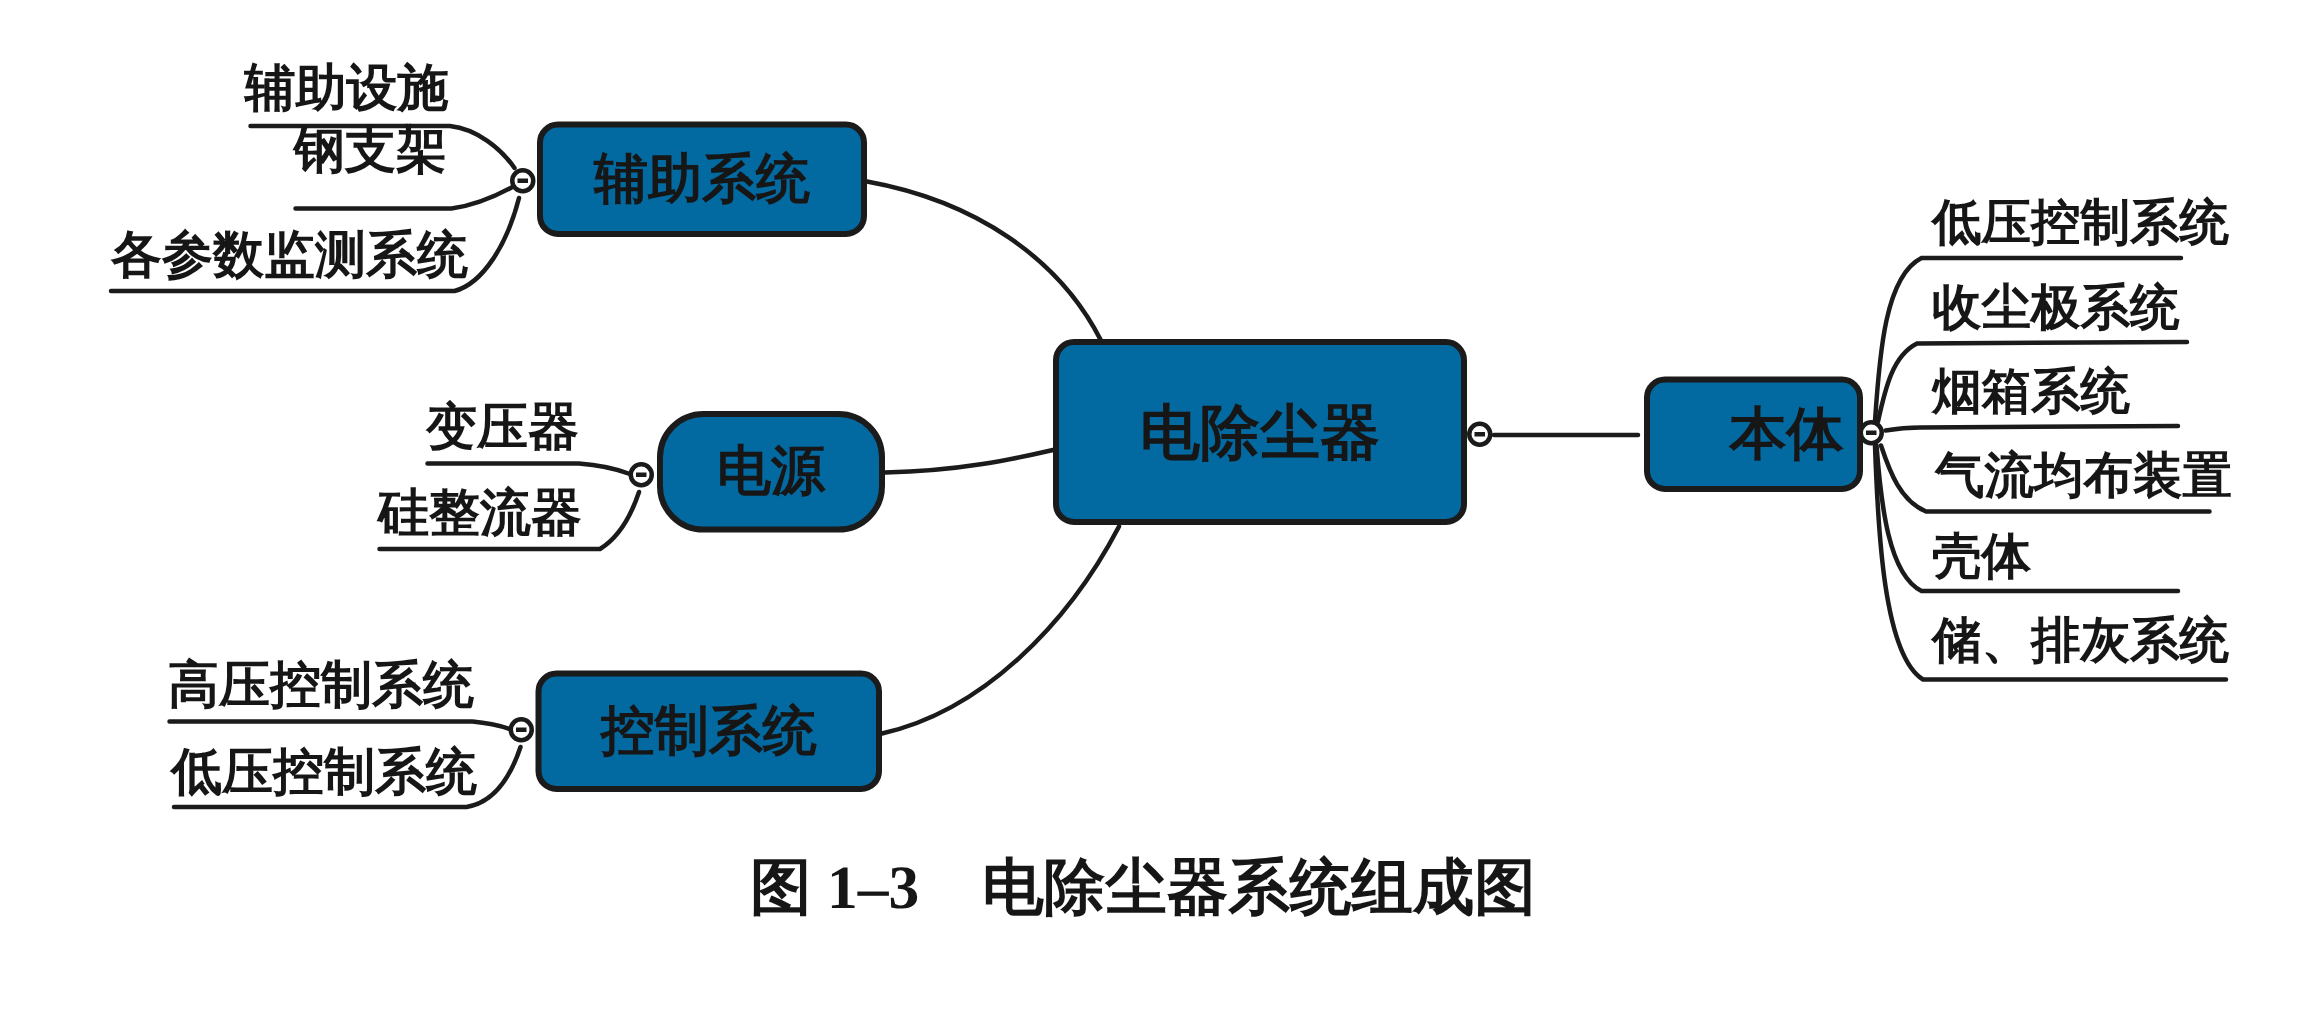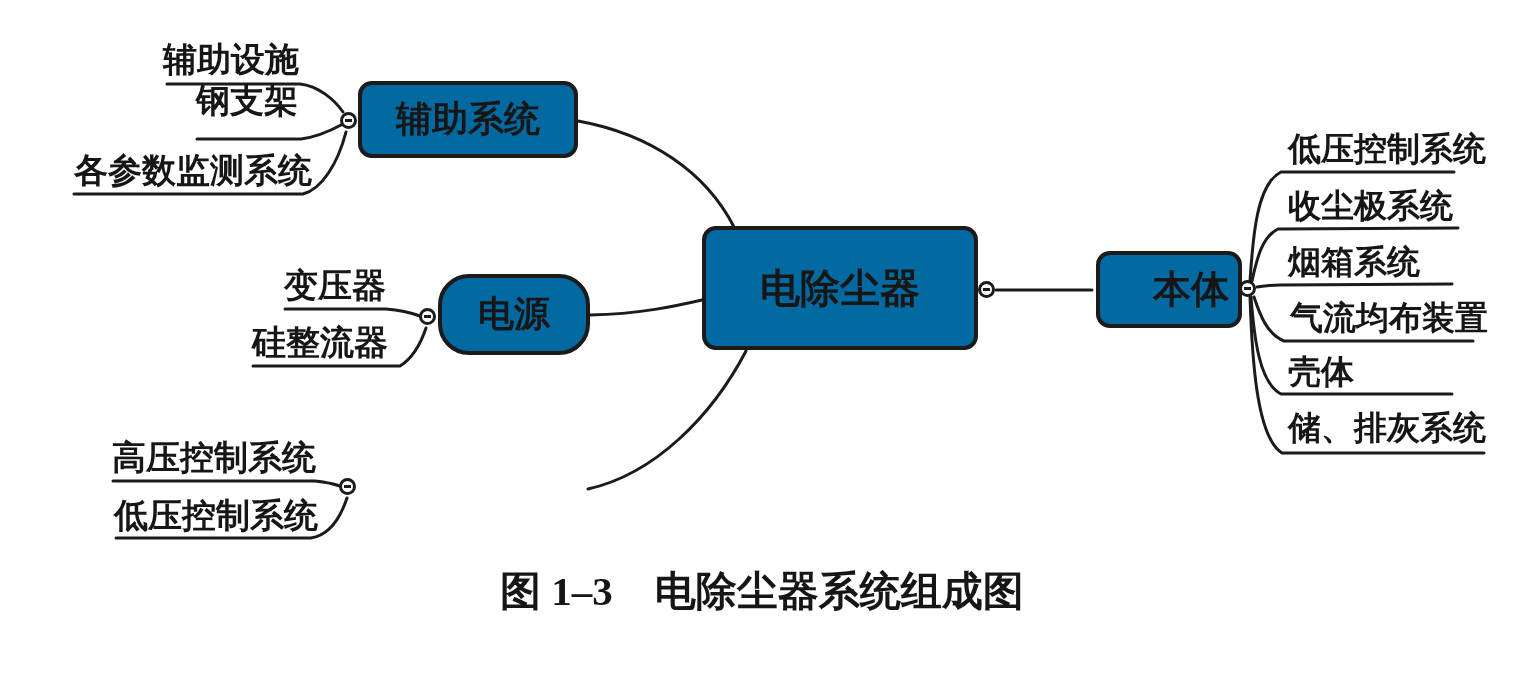--- a/index.html
+++ b/index.html
@@ -102,20 +102,23 @@
   </div>
 
   <div class="node" style="left:358px; top:81px; width:220px; height:77px; font-size:36px;">
     <span>辅助系统</span>
   </div>
 
   <div class="node" style="left:438px; top:274px; width:152px; height:81px; font-size:36px;border-radius:31px;">
     <span>电源</span>
   </div>
 
+  <div class="node" style="left:357px; top:447px; width:231px; height:81px; font-size:36px;">
+    <span>控制系统</span>
+  </div>
 
   <div class="node" style="left:1096px; top:251px; width:146px; height:77px; font-size:38px;padding-left:44px;">
     <span>本体</span>
   </div>
 
   <div class="toggle" style="left:340px; top:112px;">
       <span class="dash"></span>
     </div>
   <div class="toggle" style="left:419px; top:308px;">
       <span class="dash"></span>

